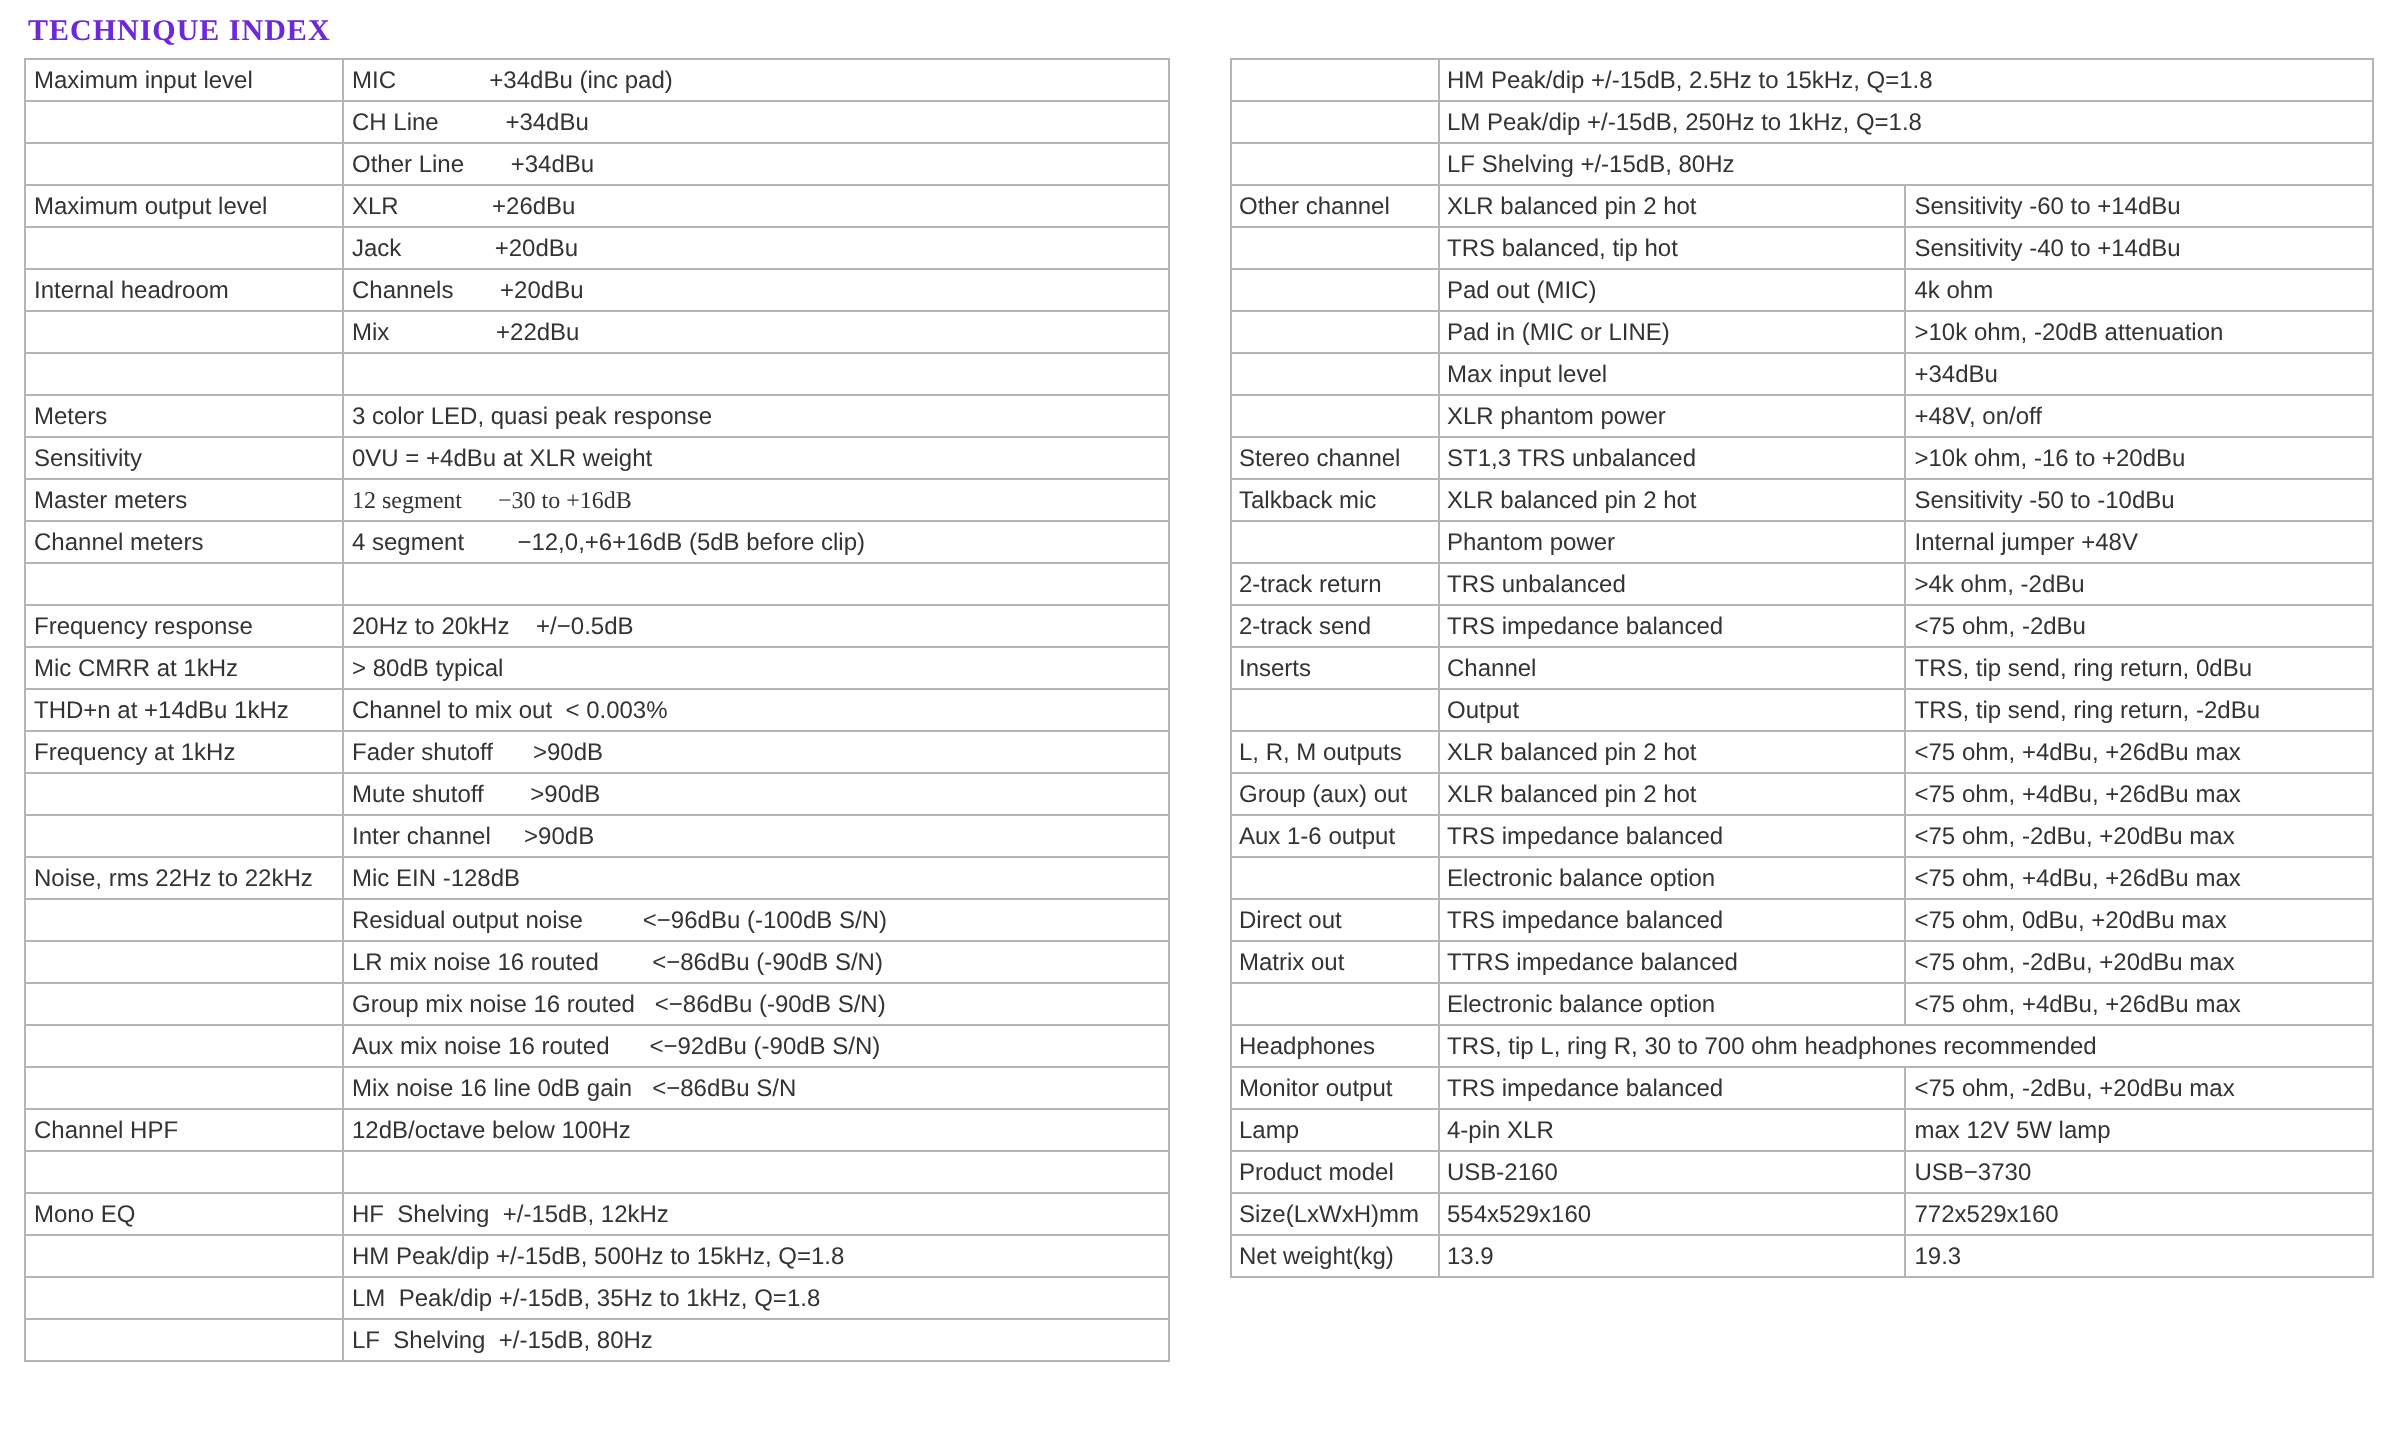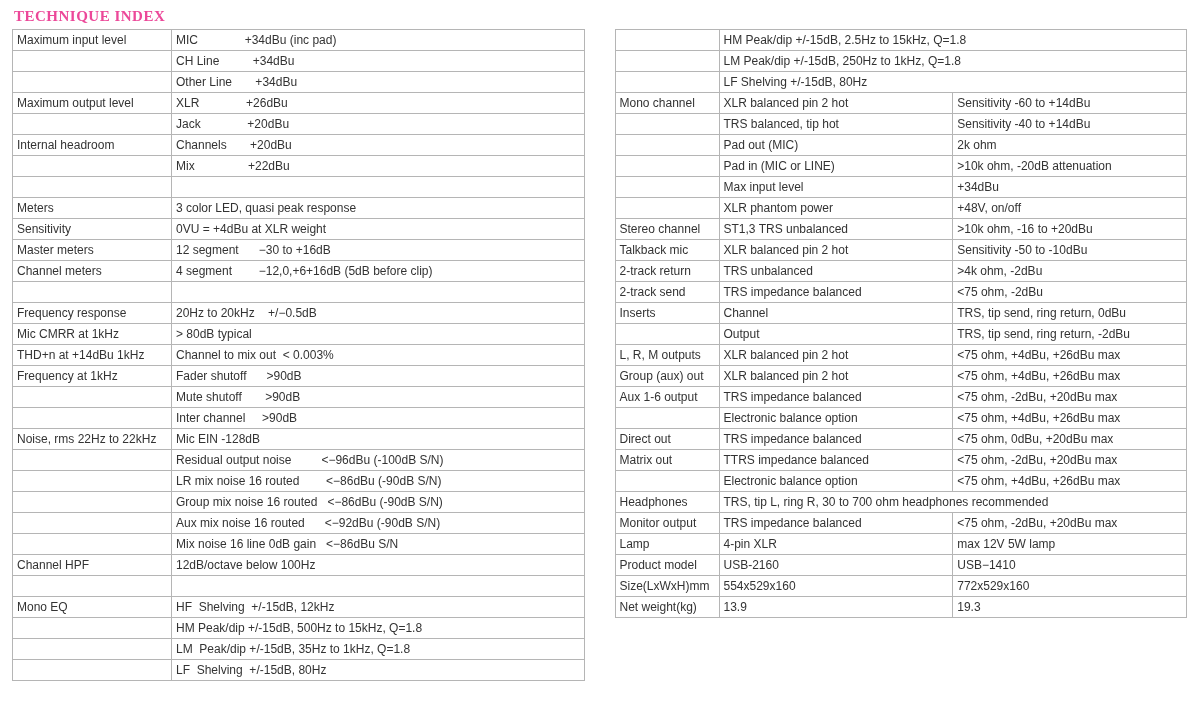--- a/index.html
+++ b/index.html
@@ -10,21 +10,21 @@
     padding: 8px 12px;
     background: #fff;
     width: 1175px;
   }
   h2 {
     font-family: Georgia, "Times New Roman", serif;
     font-weight: bold;
     font-size: 15px;
     margin: 0 0 4px 2px;
     letter-spacing: 0.5px;
-    color:#ec4899;
+    color:#6d28d9;
   }
   .cols {
     display: flex;
     gap: 30px;
   }
   .col {
     flex: 1;
   }
   table {
     border-collapse: collapse;
@@ -89,21 +89,21 @@
           <tr>
             <td class="c0">Meters</td>
             <td class="c1" style="white-space: pre;">3 color LED, quasi peak response</td>
           </tr>
           <tr>
             <td class="c0">Sensitivity</td>
             <td class="c1" style="white-space: pre;">0VU = +4dBu at XLR weight</td>
           </tr>
           <tr>
             <td class="c0">Master meters</td>
-            <td class="c1" style="white-space: pre;">12 segment      −30 to +16dB</td>
+            <td class="c1" style="white-space: pre; font-family: Liberation Serif, serif;">12 segment      −30 to +16dB</td>
           </tr>
           <tr>
             <td class="c0">Channel meters</td>
             <td class="c1" style="white-space: pre;">4 segment        −12,0,+6+16dB (5dB before clip)</td>
           </tr>
           <tr>
             <td class="c0"></td>
             <td class="c1" style="white-space: pre;"></td>
           </tr>
           <tr>
@@ -190,33 +190,33 @@
           </tr>
           <tr>
             <td class="r0"></td>
             <td colspan="2">LM Peak/dip  +/-15dB, 250Hz to 1kHz, Q=1.8</td>
           </tr>
           <tr>
             <td class="r0"></td>
             <td colspan="2">LF  Shelving  +/-15dB, 80Hz</td>
           </tr>
           <tr>
-            <td class="r0">Mono channel</td>
+            <td class="r0">Other channel</td>
             <td class="r1">XLR balanced pin 2 hot</td>
             <td class="r2">Sensitivity -60 to +14dBu</td>
           </tr>
           <tr>
             <td class="r0"></td>
             <td class="r1">TRS balanced, tip hot</td>
             <td class="r2">Sensitivity -40 to +14dBu</td>
           </tr>
           <tr>
             <td class="r0"></td>
             <td class="r1">Pad out (MIC)</td>
-            <td class="r2">2k ohm</td>
+            <td class="r2">4k ohm</td>
           </tr>
           <tr>
             <td class="r0"></td>
             <td class="r1">Pad in (MIC or LINE)</td>
             <td class="r2">&gt;10k ohm, -20dB attenuation</td>
           </tr>
           <tr>
             <td class="r0"></td>
             <td class="r1">Max input level</td>
             <td class="r2">+34dBu</td>
@@ -230,20 +230,25 @@
             <td class="r0">Stereo channel</td>
             <td class="r1">ST1,3  TRS unbalanced</td>
             <td class="r2">&gt;10k ohm, -16 to +20dBu</td>
           </tr>
           <tr>
             <td class="r0">Talkback mic</td>
             <td class="r1">XLR balanced pin 2 hot</td>
             <td class="r2">Sensitivity -50 to -10dBu</td>
           </tr>
           <tr>
+            <td class="r0"></td>
+            <td class="r1">Phantom power</td>
+            <td class="r2">Internal jumper +48V</td>
+          </tr>
+          <tr>
             <td class="r0">2-track return</td>
             <td class="r1">TRS unbalanced</td>
             <td class="r2">&gt;4k ohm, -2dBu</td>
           </tr>
           <tr>
             <td class="r0">2-track send</td>
             <td class="r1">TRS impedance balanced</td>
             <td class="r2">&lt;75 ohm, -2dBu</td>
           </tr>
           <tr>
@@ -301,21 +306,21 @@
             <td class="r2">&lt;75 ohm, -2dBu, +20dBu max</td>
           </tr>
           <tr>
             <td class="r0">Lamp</td>
             <td class="r1">4-pin XLR</td>
             <td class="r2">max 12V 5W lamp</td>
           </tr>
           <tr>
             <td class="r0">Product model</td>
             <td class="r1">USB-2160</td>
-            <td class="r2">USB−1410</td>
+            <td class="r2">USB−3730</td>
           </tr>
           <tr>
             <td class="r0">Size(LxWxH)mm</td>
             <td class="r1">554x529x160</td>
             <td class="r2">772x529x160</td>
           </tr>
           <tr>
             <td class="r0">Net weight(kg)</td>
             <td class="r1">13.9</td>
             <td class="r2">19.3</td>

